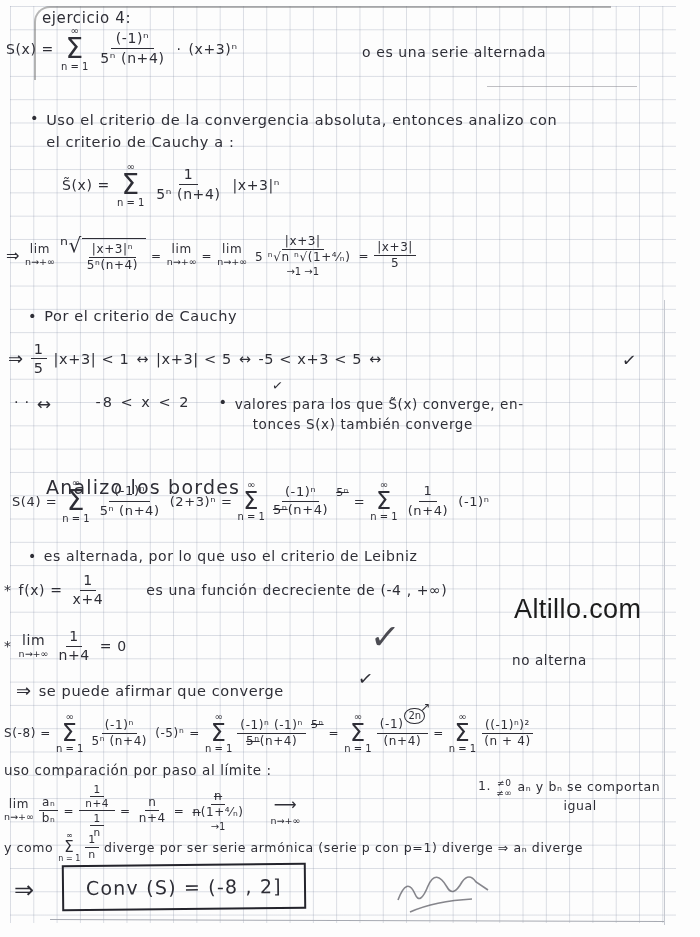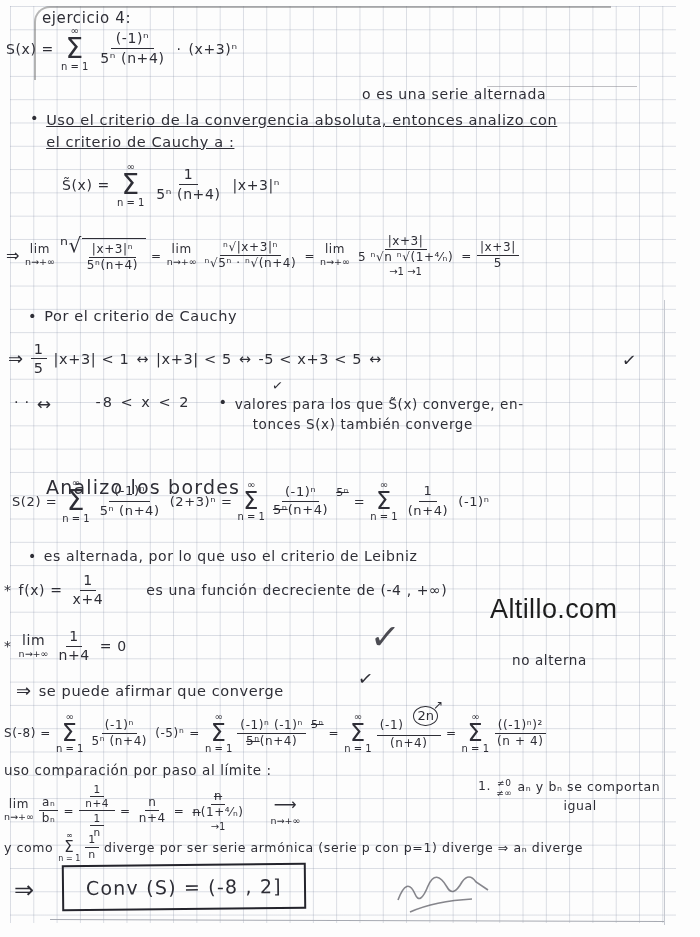--- a/index.html
+++ b/index.html
@@ -32,21 +32,21 @@
   .sum.small .ss{font-size:15px;}
   .sum.small .st,.sum.small .sb{font-size:8px;}
   .lim{display:inline-flex;flex-direction:column;align-items:center;line-height:1.15;}
   .lb{font-size:9.5px;letter-spacing:0;}
   .root{display:inline-flex;align-items:flex-start;}
   .rsym{font-size:20px;line-height:1;transform:translateY(-3px);}
   .rbody{border-top:1.6px solid currentColor;padding:3px 5px 0 2px;}
   .strike{text-decoration:line-through;}
   .supfac{font-size:11px;transform:translateY(-9px);text-decoration:line-through;display:inline-block;}
   .tiny{font-size:10px;letter-spacing:0;}
-  .circ{display:inline-block;border:1.3px solid currentColor;border-radius:50%;font-size:13px;padding:1px 3px;transform:translateY(-9px);margin-left:10px;letter-spacing:0;}
+  .circ{display:inline-block;border:1.3px solid currentColor;border-radius:50%;font-size:10px;padding:1px 3px;transform:translateY(-9px);margin-left:1px;letter-spacing:0;}
   .expwrap{position:relative;display:inline-block;}
   .exparrow{position:absolute;top:-17px;right:-6px;font-size:12px;}
   .chk{position:absolute;}
   .ansbox{border:2.2px solid #24242c;padding:10px 22px;font-size:19px;letter-spacing:1.2px;display:inline-block;transform:rotate(-0.6deg);}
   .watermark{position:absolute;font-family:"Liberation Sans",sans-serif;font-size:27px;letter-spacing:.4px;color:#1d1d1d;}
   .corner{position:absolute;left:34px;top:6px;width:575px;height:72px;
     border-top:2px solid #6f6f6f;border-left:2px solid #6f6f6f;border-top-left-radius:16px;opacity:.5;}
   .crease{position:absolute;left:487px;top:86px;width:150px;border-bottom:1.2px solid #8d8d94;opacity:.55;}
   .bottom-edge{position:absolute;left:50px;top:920px;width:615px;border-top:1.5px solid #a7aab2;transform:rotate(.2deg);}
   .right-edge{position:absolute;left:664px;top:300px;height:625px;border-left:1px solid #c6c9d0;}
@@ -70,25 +70,25 @@
     <span class="ss">Σ</span>
     <span class="sb">n = 1</span>
   </span>
   <span class="frac">
     <span class="fn">(-1)ⁿ</span>
     <span class="fd">5ⁿ (n+4)</span>
   </span>
   <span>·</span>
   <span>(x+3)ⁿ</span>
 </div>
-<div class="hand" style="left:362px;top:44px;margin-top:42px;">o es una serie alternada</div>
+<div class="hand" style="left:362px;top:44px;">o es una serie alternada</div>
 
 <div class="hand row" style="left:30px;top:110px;font-size:14.5px;align-items:flex-start;">
   <span>•</span>
-  <span class="wrapnote" style="white-space:normal;width:630px;text-decoration:underline;">
+  <span class="wrapnote" style="white-space:normal;width:630px;">
     <span style="display:block;">Uso el criterio de la convergencia absoluta, entonces analizo con</span>
     <span style="display:block;">el criterio de Cauchy a :</span>
   </span>
 </div>
 
 <div class="hand row" style="left:62px;top:162px;">
   <span>S̃(x) =</span>
   <span class="sum">
     <span class="st">∞</span>
     <span class="ss">Σ</span>
@@ -113,24 +113,20 @@
       <span class="frac tight">
         <span class="fn">|x+3|ⁿ</span>
         <span class="fd">5ⁿ(n+4)</span>
       </span>
     </span>
   </span>
   <span>=</span>
   <span class="lim">
     <span>lim</span>
     <span class="lb">n→+∞</span>
-  </span>
-  <span class="frac tight">
-    <span class="fn">ⁿ√|x+3|ⁿ</span>
-    <span class="fd">ⁿ√5ⁿ · ⁿ√(n+4)</span>
   </span>
   <span>=</span>
   <span class="lim">
     <span>lim</span>
     <span class="lb">n→+∞</span>
   </span>
   <span class="col">
     <span class="frac tight">
       <span class="fn">|x+3|</span>
       <span class="fd">5 ⁿ√n ⁿ√(1+⁴⁄ₙ)</span>
@@ -175,21 +171,21 @@
   <span>•</span>
   <span class="wrapnote" style="white-space:normal;width:340px;font-size:13.5px;">
     <span style="display:block;">valores para los que S̃(x) converge, en-</span>
     <span style="display:block;padding-left:18px;">tonces  S(x)  también converge</span>
   </span>
 </div>
 
 <div class="hand" style="left:46px;top:440px;font-size:19px;letter-spacing:1.2px;margin-top:36px;">Analizo los bordes</div>
 
 <div class="hand row tightgap" style="left:12px;top:462px;font-size:13px;min-height:78px;">
-  <span>S(2) =</span>
+  <span>S(4) =</span>
   <span class="sum">
     <span class="st">∞</span>
     <span class="ss">Σ</span>
     <span class="sb">n = 1</span>
   </span>
   <span class="frac">
     <span class="fn">(-1)ⁿ</span>
     <span class="fd">5ⁿ (n+4)</span>
   </span>
   <span>(2+3)ⁿ</span>
@@ -226,21 +222,21 @@
   <span>*</span>
   <span>f(x) =</span>
   <span class="frac tight">
     <span class="fn">1</span>
     <span class="fd">x+4</span>
   </span>
   <span style="width:26px;"></span>
   <span>es una función decreciente de (-4 , +∞)</span>
 </div>
 
-<div class="watermark" style="left:490px;top:594px;">Altillo.com</div>
+<div class="watermark" style="left:514px;top:594px;">Altillo.com</div>
 
 <div class="hand row" style="left:4px;top:628px;">
   <span>*</span>
   <span class="lim">
     <span>lim</span>
     <span class="lb">n→+∞</span>
   </span>
   <span class="frac tight">
     <span class="fn">1</span>
     <span class="fd">n+4</span>

